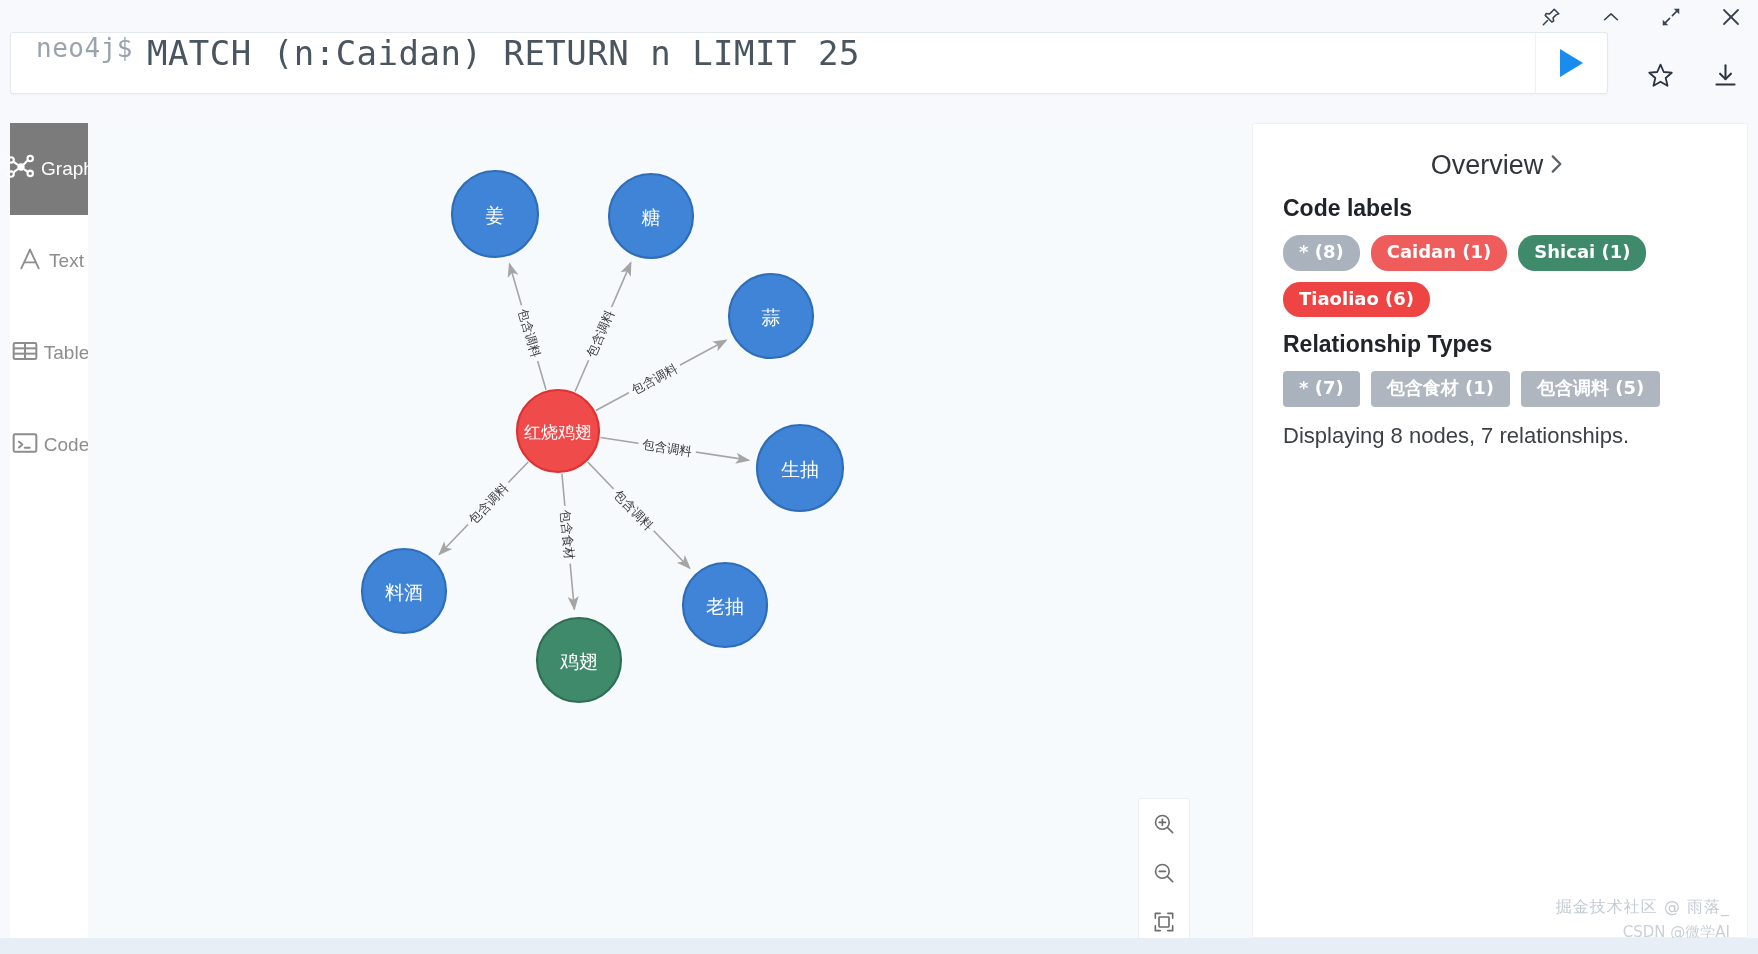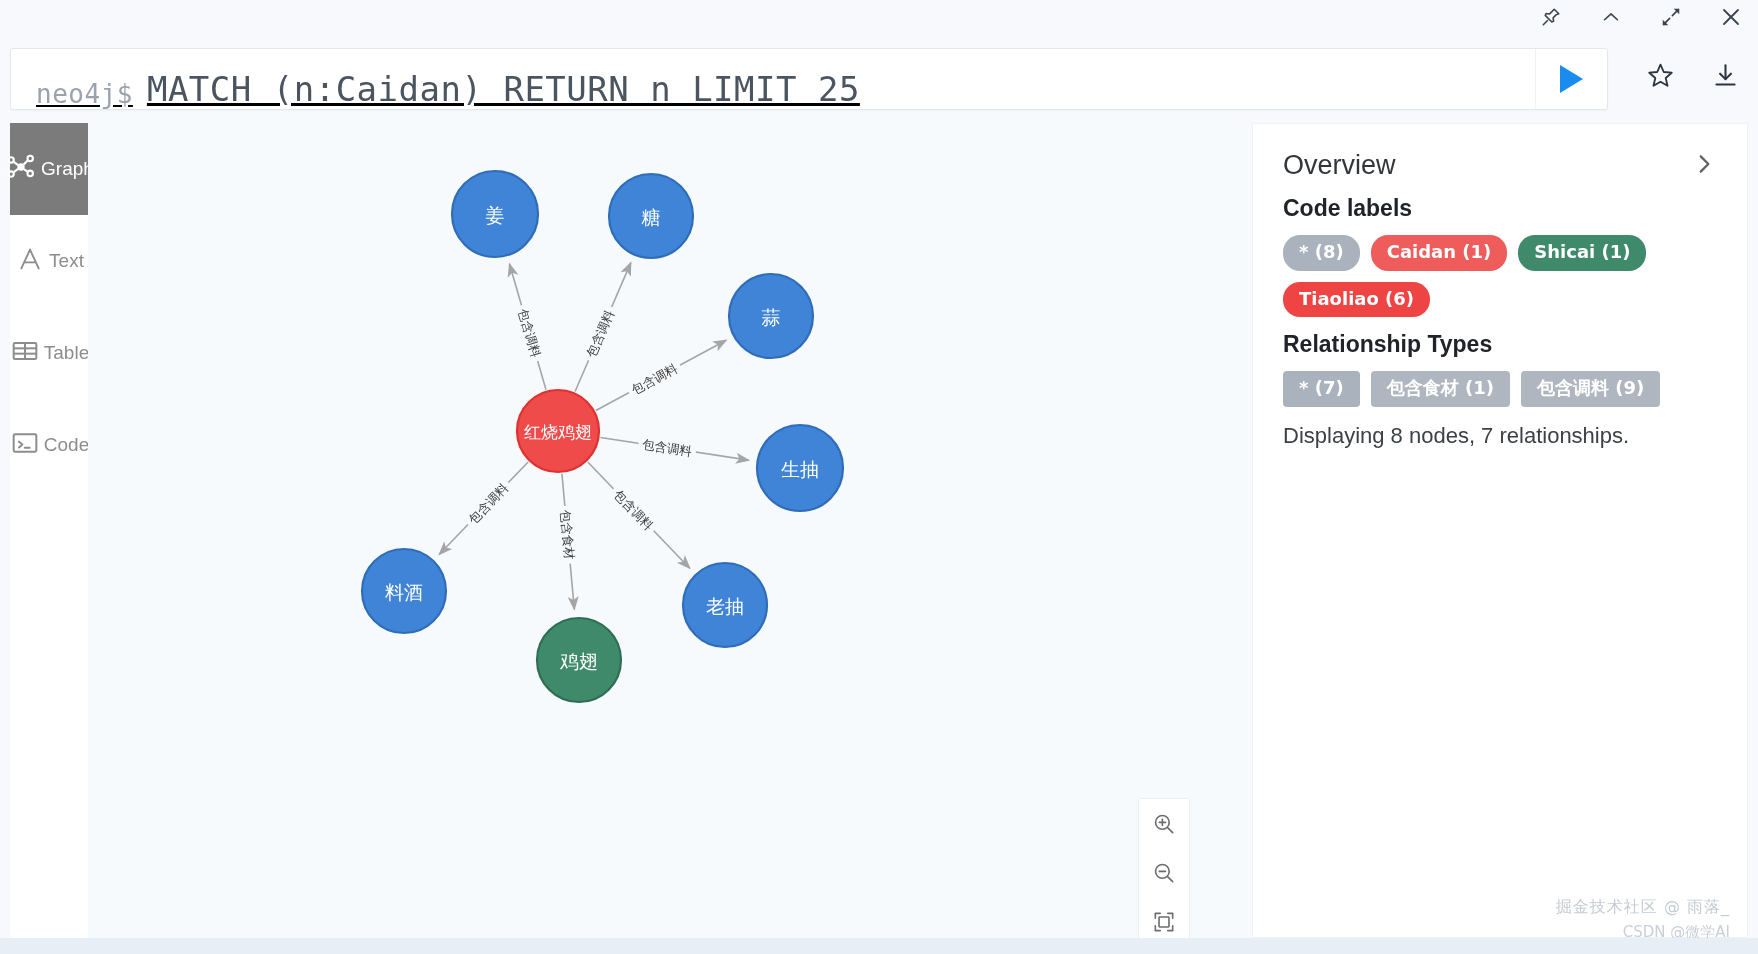--- a/index.html
+++ b/index.html
@@ -27,28 +27,27 @@
   }
   .win-btn {
     width: 26px; height: 26px;
     display: flex; align-items: center; justify-content: center;
     cursor: pointer; color: #3b4451;
   }
   .win-btn svg { display: block; }
 
   
   .querybar {
-    position: absolute; left: 10px; top: 48px;
+    position: absolute; left: 10px; top: 32px;
     width: 1598px; height: 62px;
     background: #ffffff;
     border: 1px solid #e3e8ef;
     border-radius: 3px;
-    display: flex; align-items: flex-end;
+    display: flex; align-items: flex-start;
     box-shadow: 0 1px 2px rgba(20,40,70,.04);
-    text-decoration: underline;
   }
   .prompt {
     font-family: "DejaVu Sans Mono", "Liberation Mono", monospace;
     font-size: 26px; color: #9aa3ad; padding-left: 25px; white-space: pre;
     letter-spacing: .5px;
   }
   .qtext {
     font-family: "DejaVu Sans Mono", "Liberation Mono", monospace;
     font-size: 34px; color: #4a5560; white-space: pre; padding-left: 14px;
     letter-spacing: .5px;
@@ -128,21 +127,21 @@
   
   .rightpanel {
     position: absolute; left: 1252px; top: 123px;
     width: 496px; height: 815px;
     background: #ffffff;
     border: 1px solid #eef1f5;
     border-radius: 2px;
     padding: 26px 30px;
   }
   .ov-head {
-    display: flex; align-items: center; justify-content: space-between;
+    display: flex; align-items: center; justify-content: center;
     margin-bottom: 12px;
   }
   .ov-title { font-size: 27px; color: #31363c; font-weight: 400; }
   .chev { cursor: pointer; color: #5d6167; }
   .sec-title {
     font-size: 23px; font-weight: bold; color: #20242a;
     margin: 14px 0 13px 0;
   }
   .pill-row { display: flex; flex-wrap: wrap; gap: 11px; margin-bottom: 12px; }
   .pill {
@@ -411,21 +410,21 @@
         <div class="pill" style="background: rgb(170, 178, 189);">* (8)</div>
         <div class="pill" style="background: rgb(239, 92, 92);">Caidan (1)</div>
         <div class="pill" style="background: rgb(62, 138, 107);">Shicai (1)</div>
         <div class="pill" style="background: #ef4444;">Tiaoliao (6)</div>
       </div>
 
     <div class="sec-title">Relationship Types</div>
     <div class="pill-row" id="rel-type-pills">
         <div class="pill rect" style="background: rgb(170, 178, 189);">* (7)</div>
         <div class="pill rect" style="background: rgb(176, 182, 192);">包含食材 (1)</div>
-        <div class="pill rect" style="background: rgb(176, 182, 192);">包含调料 (9)</div>
+        <div class="pill rect" style="background: rgb(176, 182, 192);">包含调料 (5)</div>
       </div>
 
     <div class="displaying">Displaying 8 nodes, 7 relationships.</div>
   </div>
 
   <div class="wm1">掘金技术社区 @ 雨落_</div>
   <div class="wm2">CSDN @微学AI</div>
   <div class="bottomstrip"></div>
 </div>
 

